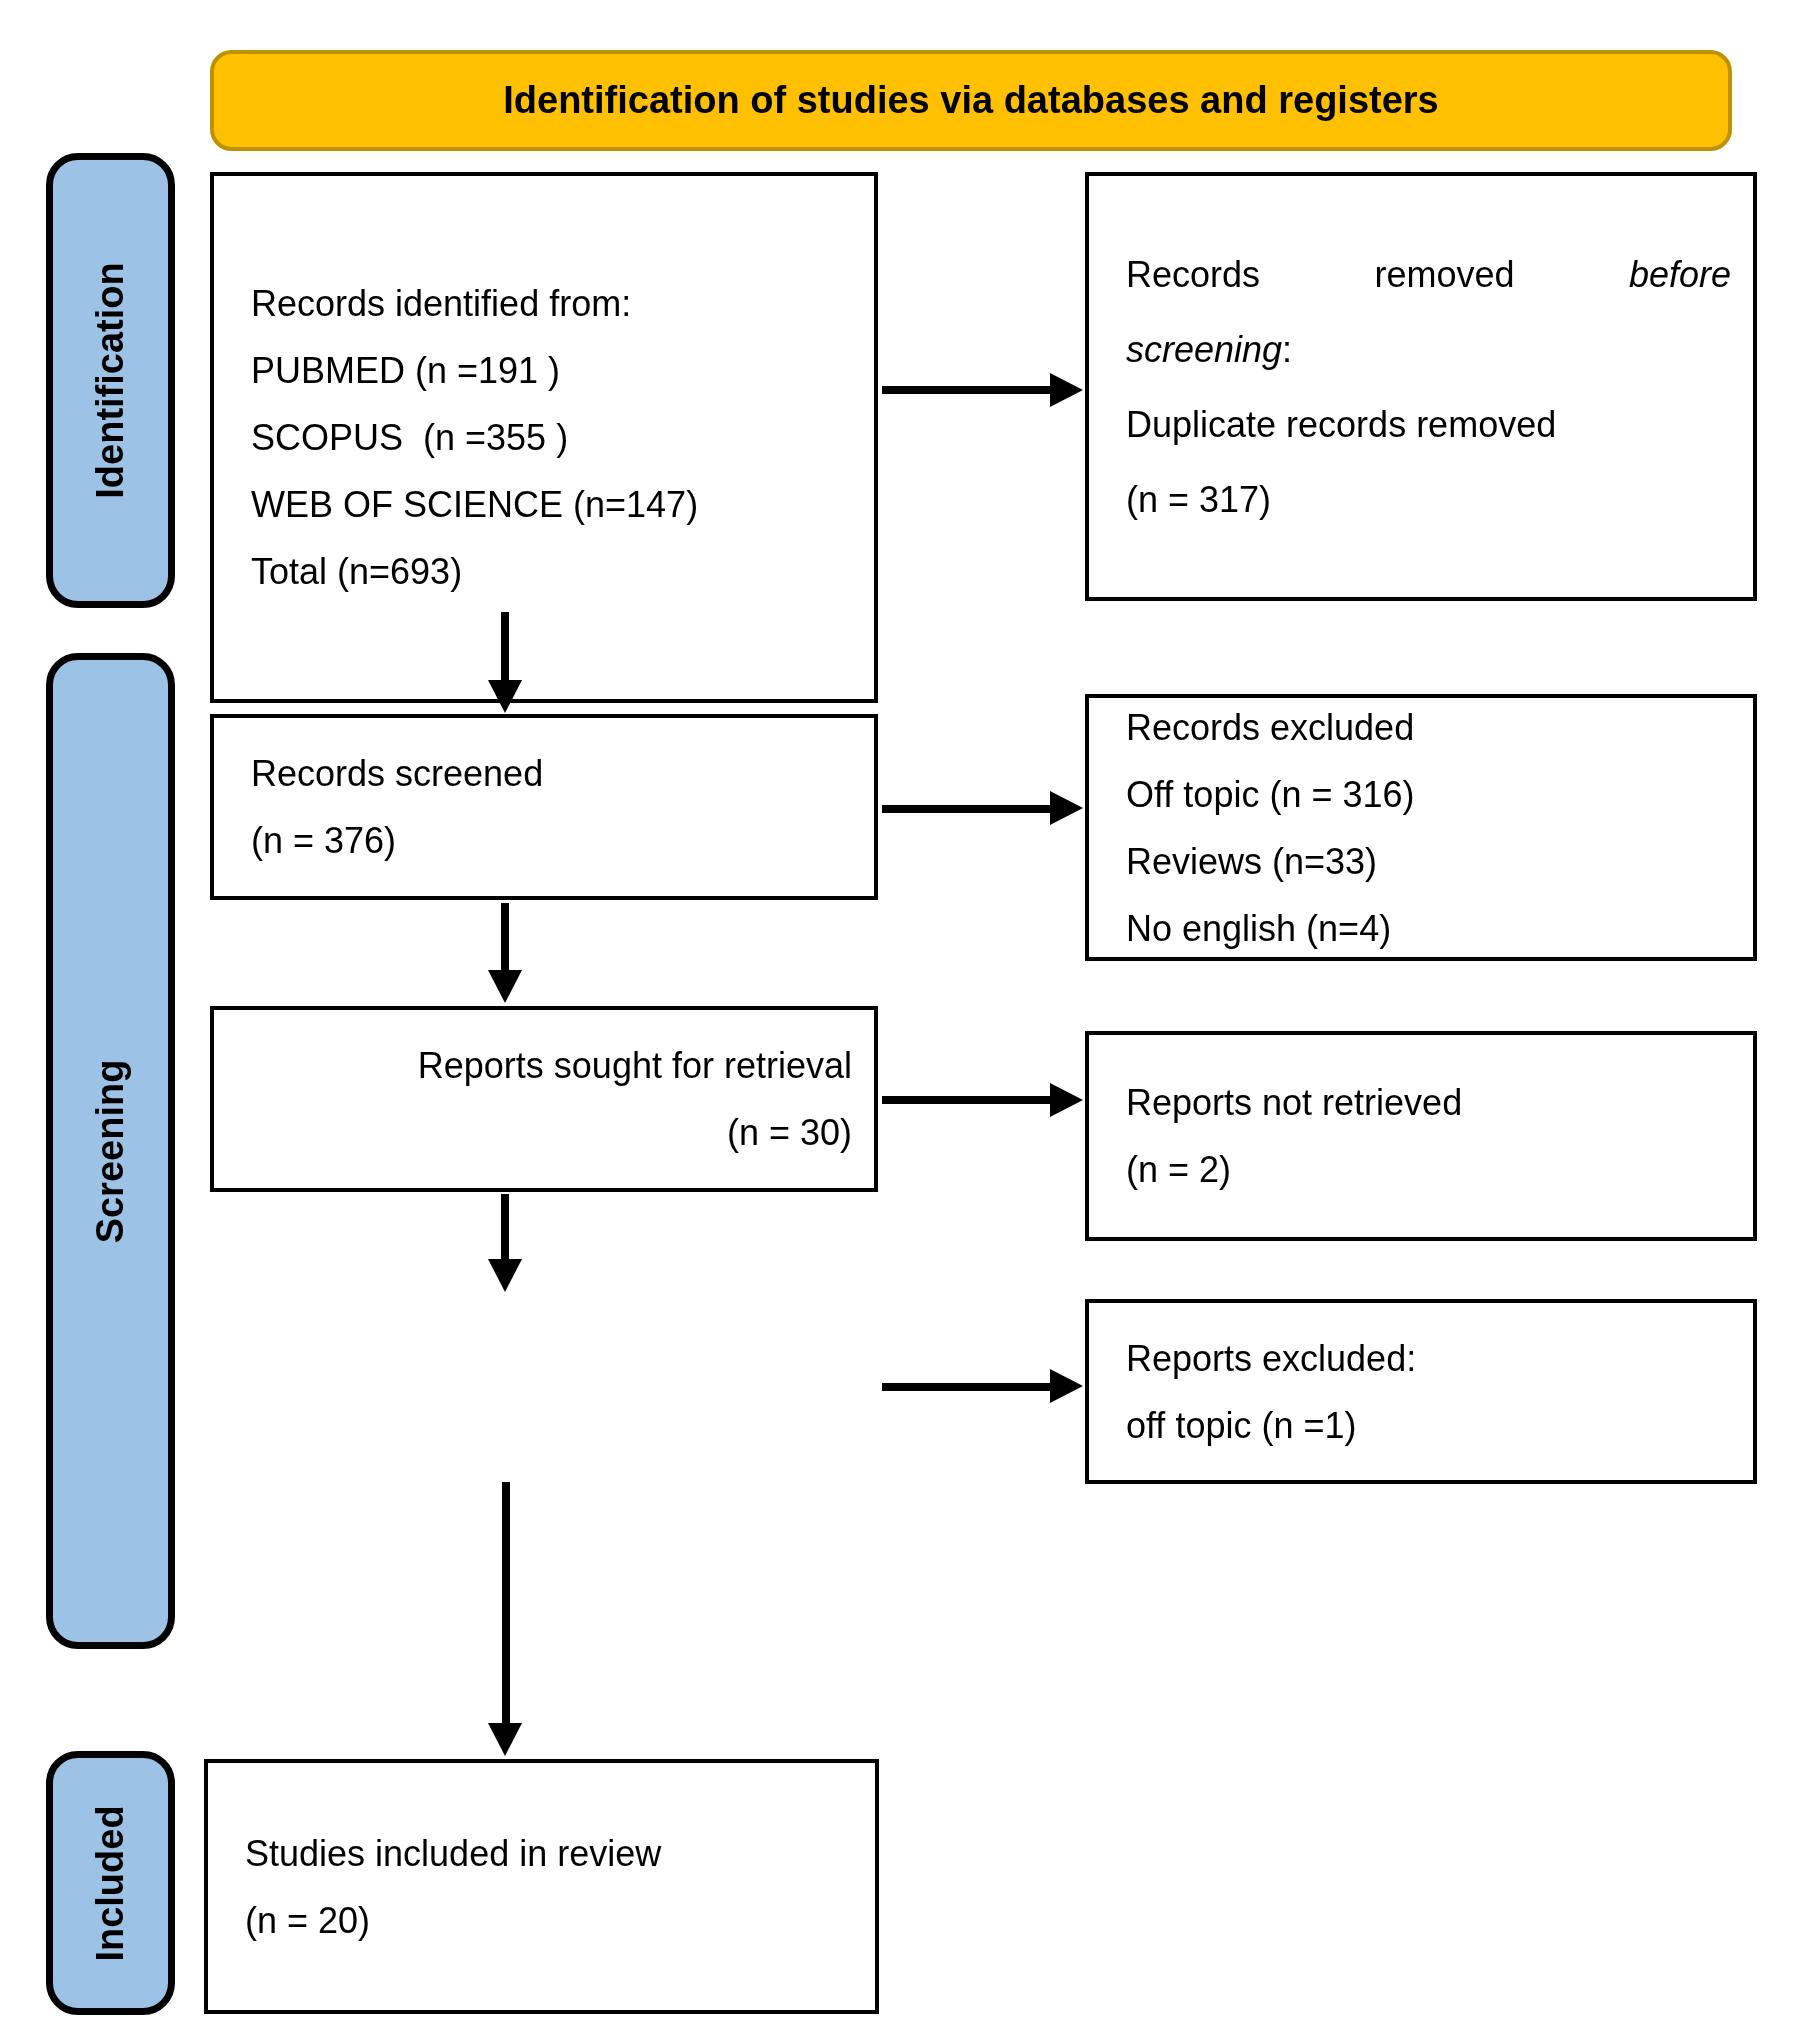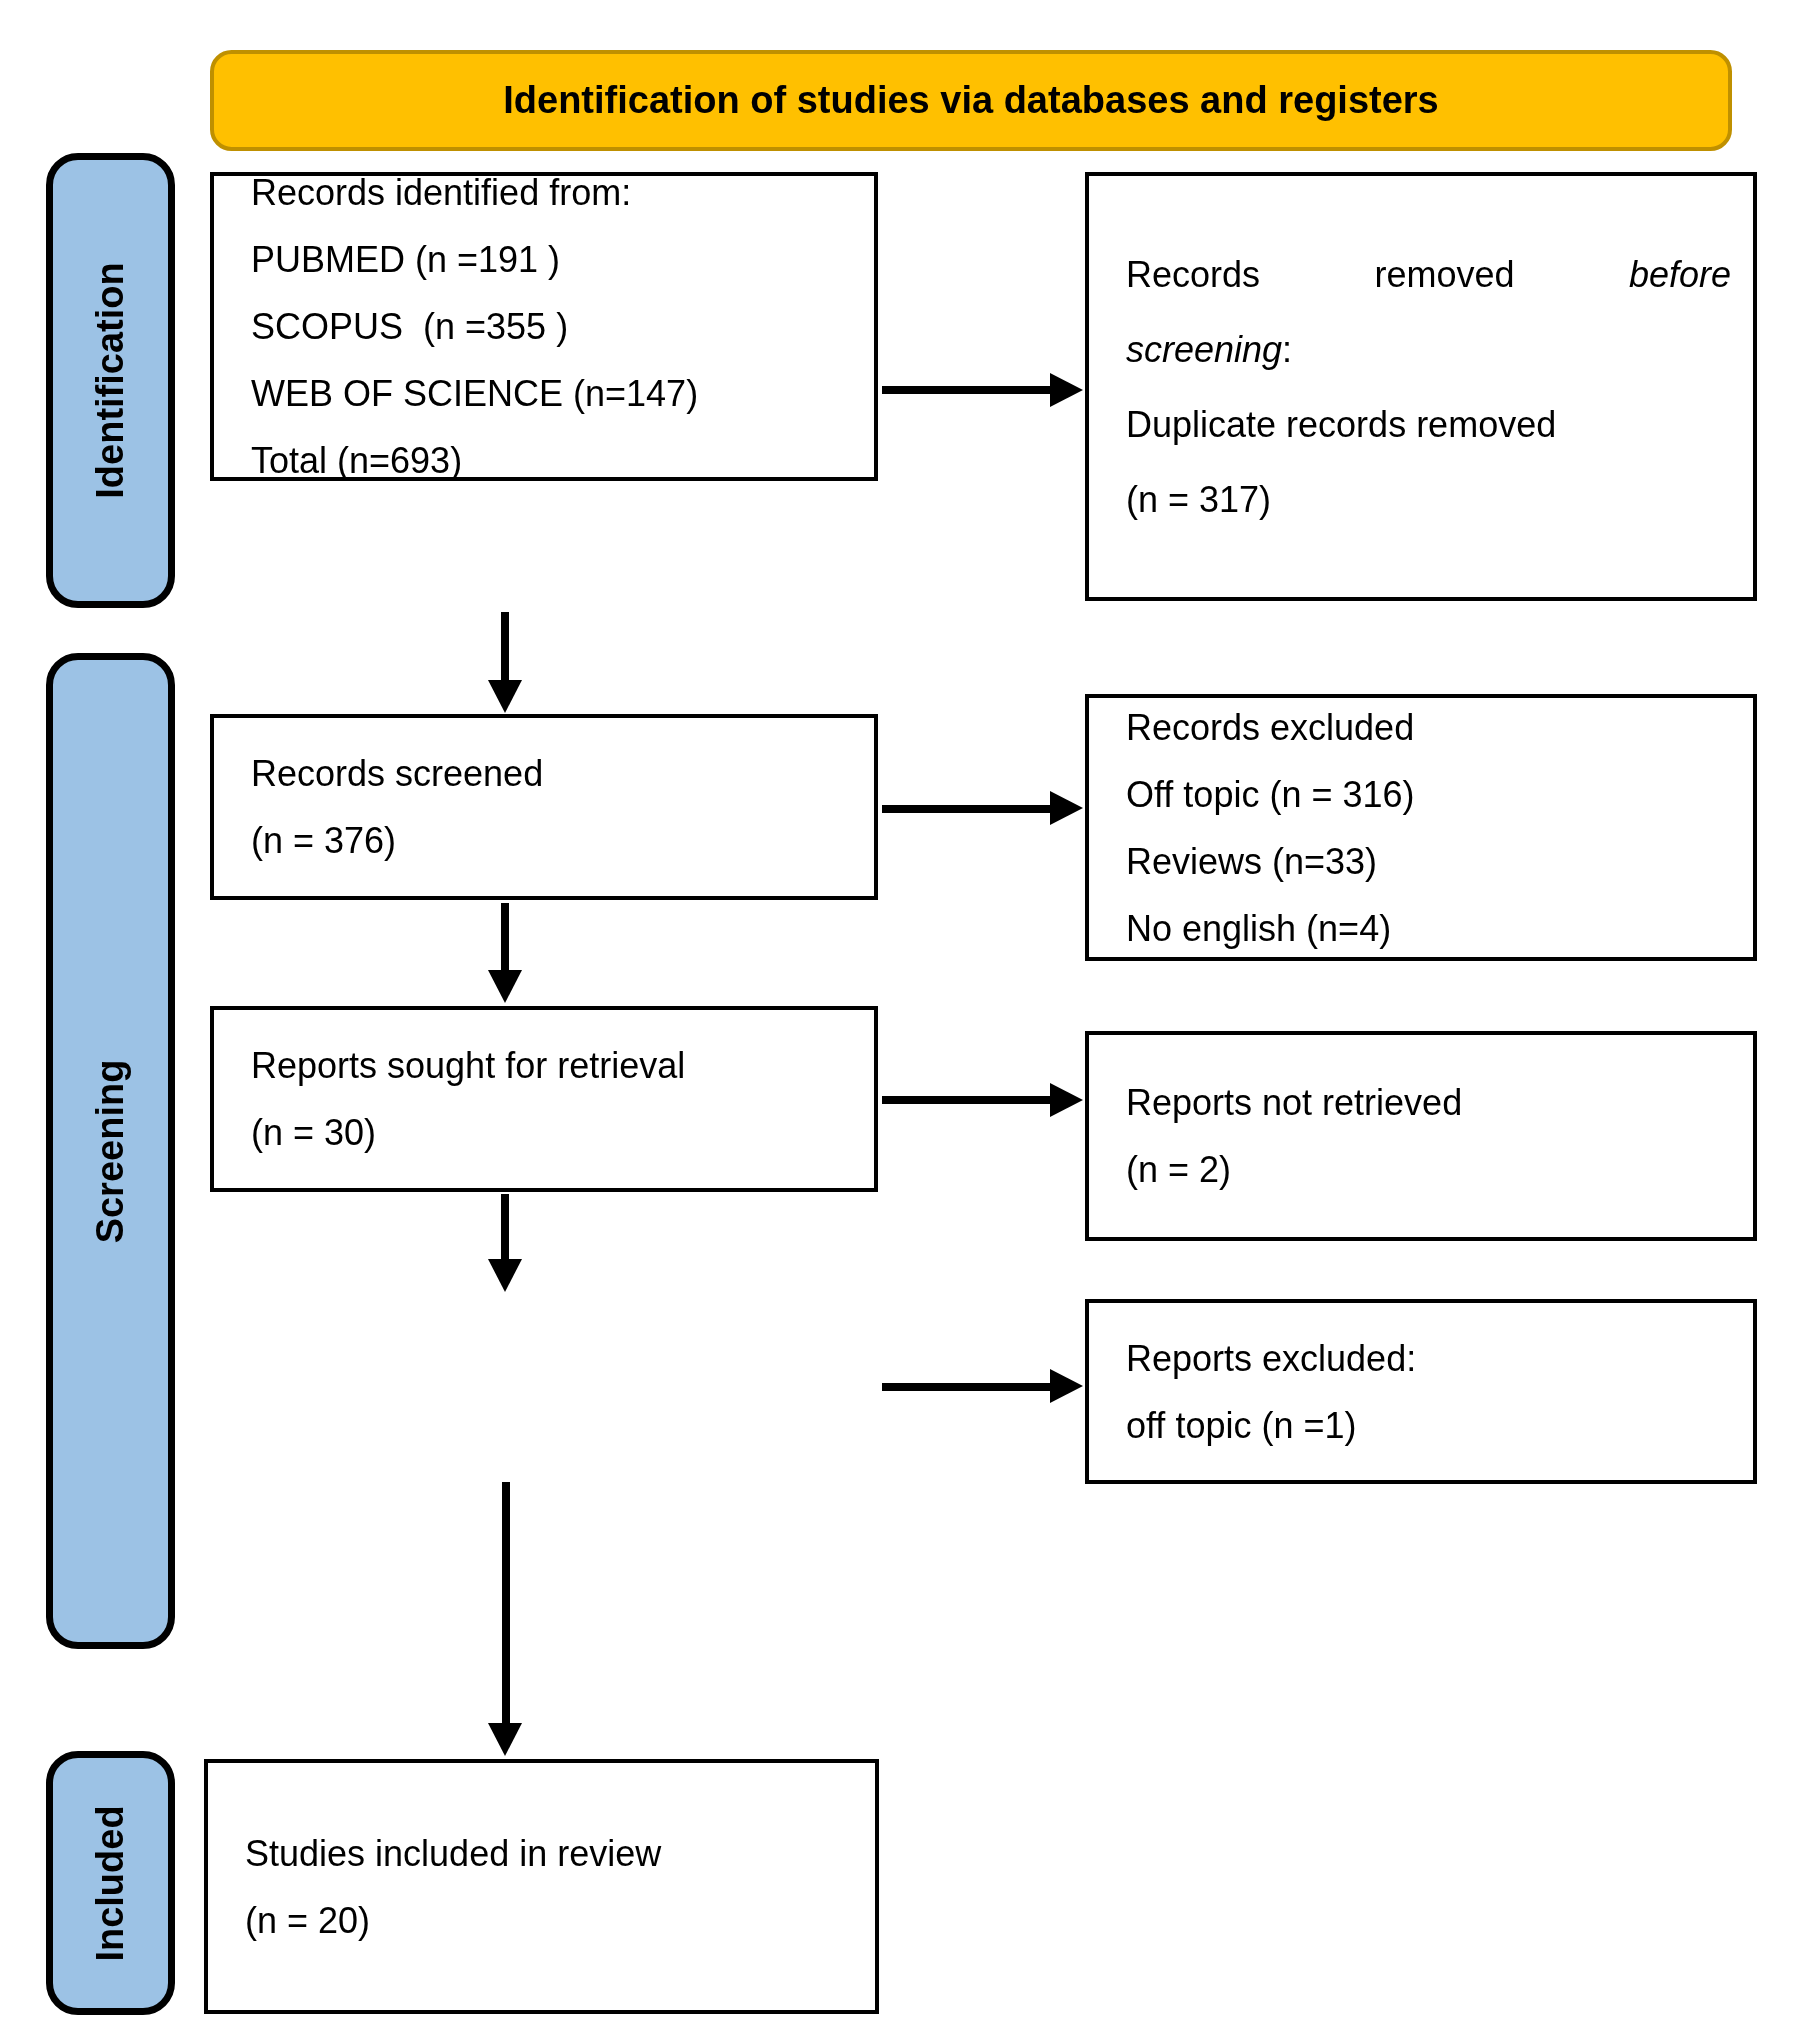--- a/index.html
+++ b/index.html
@@ -71,21 +71,21 @@
   <div class="pill" style="top:153px;height:455px;">
     <span class="vtext">Identification</span>
   </div>
   <div class="pill" style="top:653px;height:996px;">
     <span class="vtext">Screening</span>
   </div>
   <div class="pill" style="top:1751px;height:264px;">
     <span class="vtext">Included</span>
   </div>
 
-  <div class="box" style="left:210px;top:172px;width:668px;height:309px;">
+  <div class="box" style="left:210px;top:172px;width:668px;height:531px;">
     <div>Records identified from:</div>
     <div class="indent">PUBMED (n =191 )</div>
     <div class="indent">SCOPUS  (n =355 )</div>
     <div class="indent">WEB OF SCIENCE (n=147)</div>
     <div class="indent">Total (n=693)</div>
   </div>
 
   <div class="box" style="left:1085px;top:172px;width:672px;height:429px;gap:8px;">
     <div class="jline"><span>Records</span> <span>removed</span> <span class="it">before</span></div>
     <div><span class="it">screening</span><span>:</span></div>
@@ -98,21 +98,21 @@
     <div>(n = 376)</div>
   </div>
 
   <div class="box" style="left:1085px;top:694px;width:672px;height:267px;">
     <div>Records excluded</div>
     <div>Off topic (n = 316)</div>
     <div>Reviews (n=33)</div>
     <div>No english (n=4)</div>
   </div>
 
-  <div class="box" style="left:210px;top:1006px;width:668px;height:186px;">
+  <div class="box" style="left:210px;top:1006px;width:668px;height:186px;align-items:flex-end;">
     <div>Reports sought for retrieval</div>
     <div>(n = 30)</div>
   </div>
 
   <div class="box" style="left:1085px;top:1031px;width:672px;height:210px;">
     <div>Reports not retrieved</div>
     <div>(n = 2)</div>
   </div>
 
 

